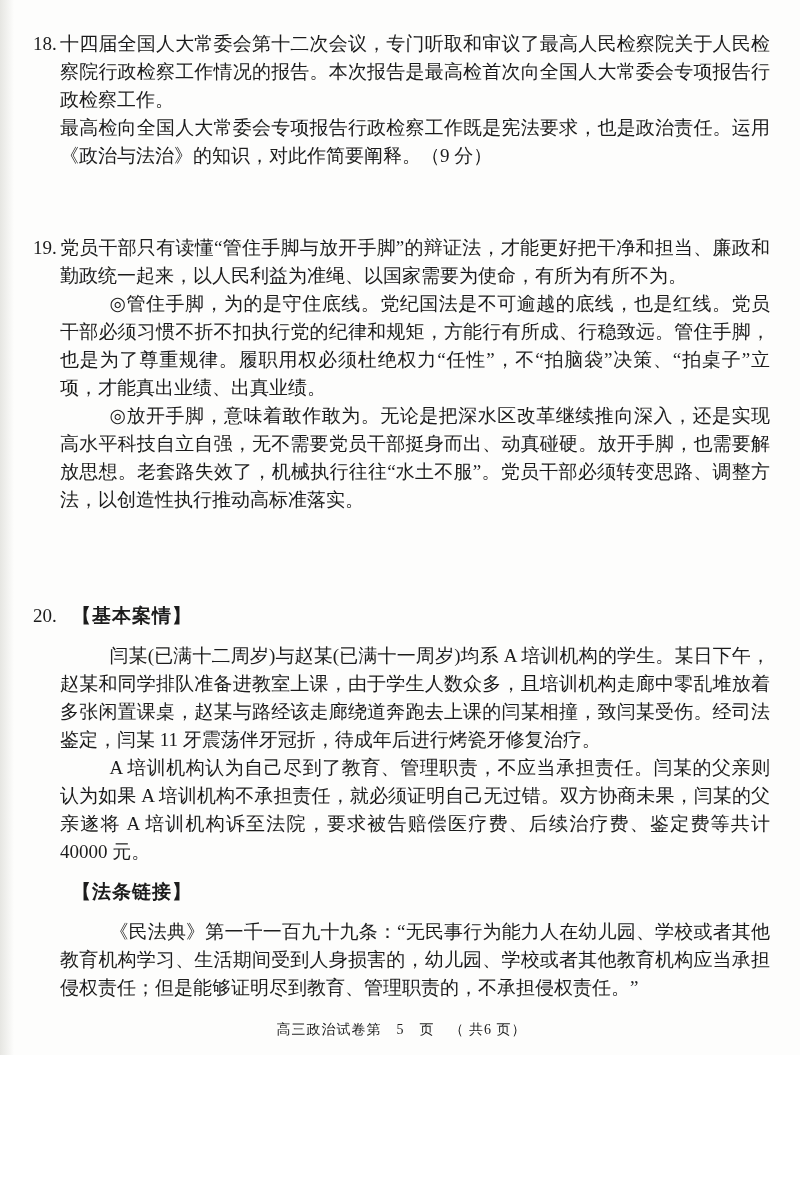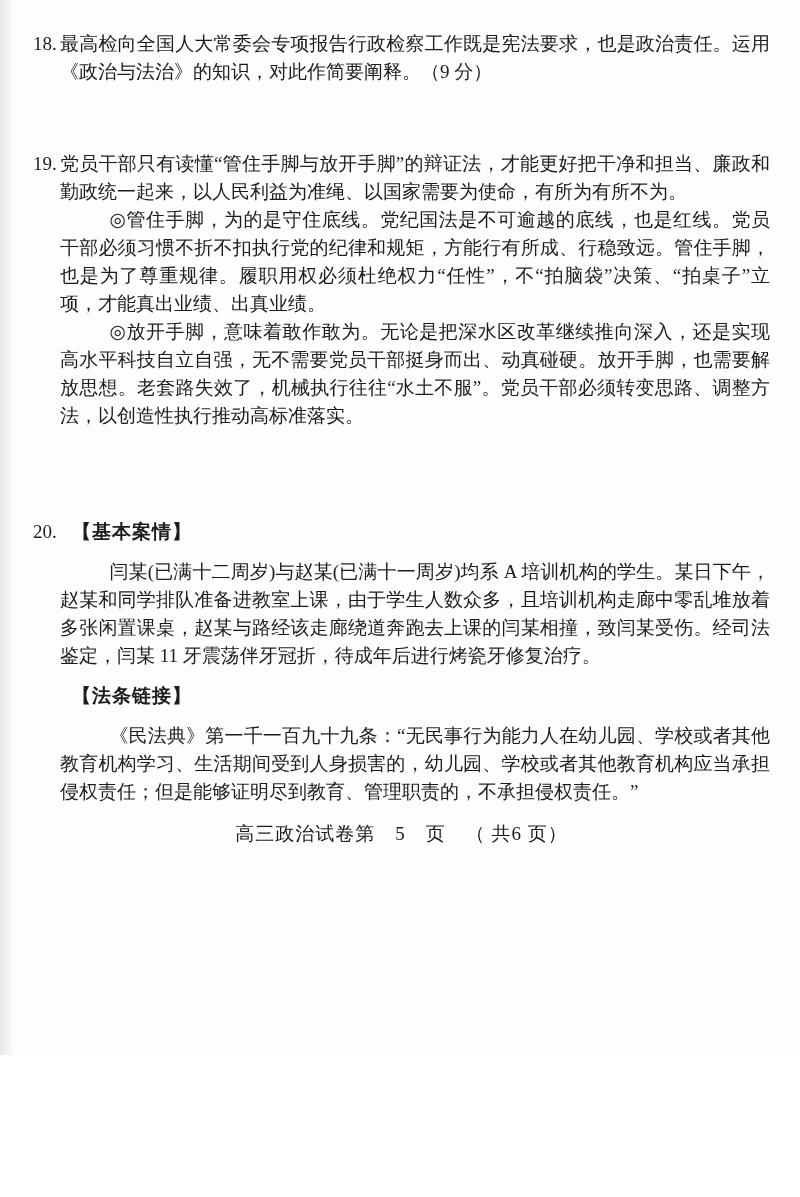--- a/index.html
+++ b/index.html
@@ -34,44 +34,46 @@
     margin: 12px;
     font-weight: bold;
     font-family: "Liberation Sans", "DejaVu Sans", sans-serif;
     letter-spacing: 1px;
   }
   #q18 { margin-bottom: 64px; }
   #q19 { margin-bottom: 88px; }
   .footer {
     margin-top: 14px;
     text-align: center;
-    font-size: 19px;
+    font-size: 14px;
     letter-spacing: 1px;
   }
 </style>
 </head>
 <body>
 
 <div class="page">
 
   <section class="question" id="q18">
     <span class="qnum">18.</span>
+    <p class="para">十四届全国人大常委会第十二次会议，专门听取和审议了最高人民检察院关于人民检察院行政检察工作情况的报告。本次报告是最高检首次向全国人大常委会专项报告行政检察工作。</p>
     <p class="para">最高检向全国人大常委会专项报告行政检察工作既是宪法要求，也是政治责任。运用《政治与法治》的知识，对此作简要阐释。（9 分）</p>
   </section>
 
   <section class="question" id="q19">
     <span class="qnum">19.</span>
     <p class="para">党员干部只有读懂“管住手脚与放开手脚”的辩证法，才能更好把干净和担当、廉政和勤政统一起来，以人民利益为准绳、以国家需要为使命，有所为有所不为。</p>
     <p class="para indent">◎管住手脚，为的是守住底线。党纪国法是不可逾越的底线，也是红线。党员干部必须习惯不折不扣执行党的纪律和规矩，方能行有所成、行稳致远。管住手脚，也是为了尊重规律。履职用权必须杜绝权力“任性”，不“拍脑袋”决策、“拍桌子”立项，才能真出业绩、出真业绩。</p>
     <p class="para indent">◎放开手脚，意味着敢作敢为。无论是把深水区改革继续推向深入，还是实现高水平科技自立自强，无不需要党员干部挺身而出、动真碰硬。放开手脚，也需要解放思想。老套路失效了，机械执行往往“水土不服”。党员干部必须转变思路、调整方法，以创造性执行推动高标准落实。</p>
   </section>
 
   <section class="question" id="q20">
     <span class="qnum">20.</span>
     <p class="heading">【基本案情】</p>
     <p class="para indent">闫某(已满十二周岁)与赵某(已满十一周岁)均系 A 培训机构的学生。某日下午，赵某和同学排队准备进教室上课，由于学生人数众多，且培训机构走廊中零乱堆放着多张闲置课桌，赵某与路经该走廊绕道奔跑去上课的闫某相撞，致闫某受伤。经司法鉴定，闫某 11 牙震荡伴牙冠折，待成年后进行烤瓷牙修复治疗。</p>
+    <p class="para indent">A 培训机构认为自己尽到了教育、管理职责，不应当承担责任。闫某的父亲则认为如果 A 培训机构不承担责任，就必须证明自己无过错。双方协商未果，闫某的父亲遂将 A 培训机构诉至法院，要求被告赔偿医疗费、后续治疗费、鉴定费等共计 40000 元。</p>
     <p class="heading">【法条链接】</p>
     <p class="para indent">《民法典》第一千一百九十九条：“无民事行为能力人在幼儿园、学校或者其他教育机构学习、生活期间受到人身损害的，幼儿园、学校或者其他教育机构应当承担侵权责任；但是能够证明尽到教育、管理职责的，不承担侵权责任。”</p>
   </section>
 
   <div class="footer">高三政治试卷第　5　页　（ 共6 页）</div>
 
 </div>
 
 </body></html>

